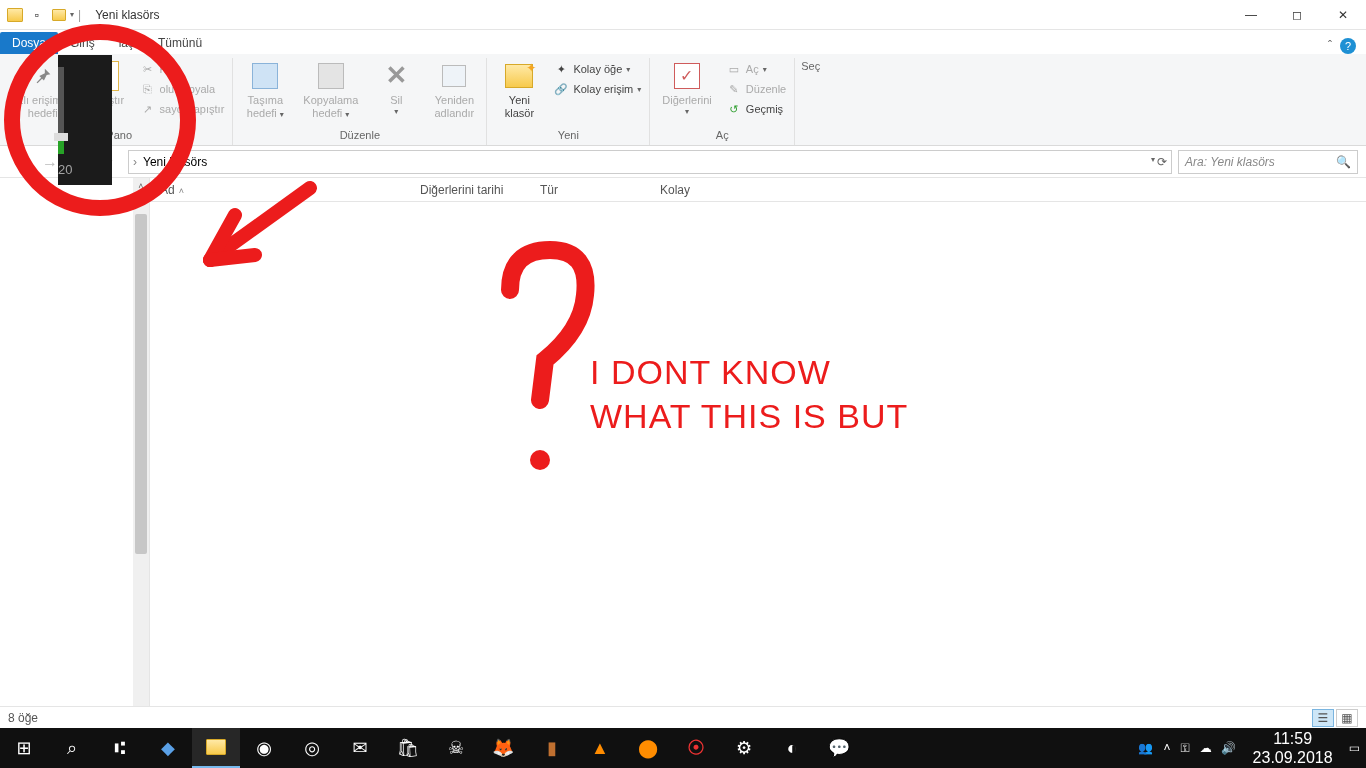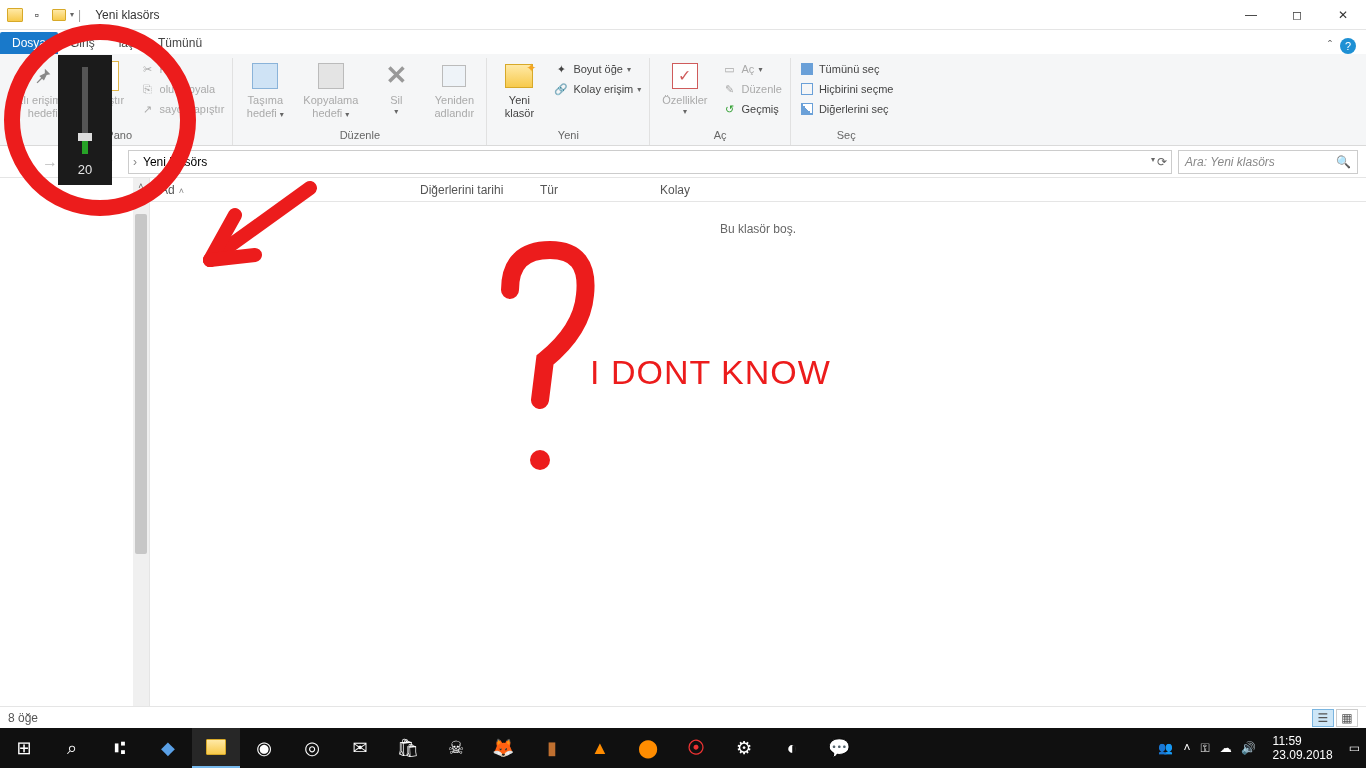--- a/index.html
+++ b/index.html
@@ -76,24 +76,24 @@
 .statusbar { position:absolute; left:0; right:0; bottom:40px; height:22px; border-top:1px solid #e5e5e5; display:flex; align-items:center; padding:0 8px; font-size:12px; color:#555; background:#fff; }
 .statusbar .views { margin-left:auto; display:flex; gap:2px; }
 .viewbtn { width:22px; height:18px; border:1px solid #ccc; display:flex; align-items:center; justify-content:center; }
 .viewbtn.active { background:#cde6f7; border-color:#7ab5e0; }
 
 
 .taskbar { position:absolute; left:0; right:0; bottom:0; height:40px; background:#101010; display:flex; align-items:center; color:#fff; }
 .tbtn { width:48px; height:40px; display:flex; align-items:center; justify-content:center; font-size:18px; }
 .tbtn.active { background:#272727; border-bottom:2px solid #76b9ed; }
 .tray { margin-left:auto; display:flex; align-items:center; padding-right:6px; gap:10px; font-size:12px; }
-.clock { text-align:left; line-height:1.2; font-size:12px; padding:0 6px; }
-
-
-.vol-overlay { position:absolute; left:58px; top:55px; width:54px; height:130px; background:#1b1b1b; color:#e5e5e5; display:flex; flex-direction:column; align-items:center; padding:8px 0; z-index:50; }
+.clock { text-align:center; line-height:1.2; font-size:16px; padding:0 6px; }
+
+
+.vol-overlay { position:absolute; left:58px; top:55px; width:54px; height:130px; background:#1b1b1b; color:#a3a3a3; display:flex; flex-direction:column; align-items:flex-start; padding:8px 0; z-index:50; }
 .vol-track { width:6px; flex:1; background:#555; position:relative; margin:4px 0; }
 .vol-fill { position:absolute; bottom:0; left:0; right:0; height:20%; background:#27a327; }
 .vol-thumb { position:absolute; bottom:calc(20% - 4px); left:-4px; width:14px; height:8px; background:#ddd; }
 .vol-num { font-size:13px; margin-top:4px; }
 
 
 .anno { position:absolute; inset:0; pointer-events:none; z-index:60;border-radius:27px; }
 .anno svg { width:100%; height:100%; }
 .anno-text { position:absolute; left:590px; top:350px; color:#ec1c1c; font-family:Impact,"Arial Black",sans-serif; font-size:34px; line-height:1.3; letter-spacing:1px; }
 
@@ -209,40 +209,40 @@
       <div class="bigbtn">
         <div class="ico">
             <div class="ico-newfolder"></div>
           </div>
         <span>Yeni</span>
         <span>klasör</span>
       </div>
       <div class="smallstack">
         <div class="smallbtn">
             <span class="sico">✦</span>
-            <span>Boyut öğe</span> 
+            <span>Kolay öğe</span> 
             <span class="chev">▾</span>
           </div>
         <div class="smallbtn">
             <span class="sico">🔗</span>
             <span>Kolay erişim</span> 
             <span class="chev">▾</span>
           </div>
       </div>
     </div>
     <div class="group-label">Yeni</div>
   </div>
 
   <div class="group">
     <div class="group-body">
       <div class="bigbtn disabled">
         <div class="ico">
             <div class="ico-props"></div>
           </div>
-        <span>Özellikler</span>
+        <span>Diğerlerini</span>
         <span class="chev">▾</span>
       </div>
       <div class="smallstack">
         <div class="smallbtn disabled">
             <span class="sico">▭</span>
             <span>Aç</span> 
             <span class="chev">▾</span>
           </div>
         <div class="smallbtn disabled">
             <span class="sico">✎</span>
@@ -251,42 +251,20 @@
         <div class="smallbtn">
             <span class="sico" style="color:#2e9e2e">↺</span>
             <span>Geçmiş</span>
           </div>
       </div>
     </div>
     <div class="group-label">Aç</div>
   </div>
 
   <div class="group">
-    <div class="group-body">
-      <div class="smallstack">
-        <div class="smallbtn">
-            <span class="sico">
-              <span class="chk" style="background:#6aa0d8"></span>
-            </span>
-            <span>Tümünü seç</span>
-          </div>
-        <div class="smallbtn">
-            <span class="sico">
-              <span class="chk"></span>
-            </span>
-            <span>Hiçbirini seçme</span>
-          </div>
-        <div class="smallbtn">
-            <span class="sico">
-              <span class="chk" style="background:linear-gradient(45deg,#6aa0d8 50%,#fff 50%)"></span>
-            </span>
-            <span>Diğerlerini seç</span>
-          </div>
-      </div>
-    </div>
     <div class="group-label">Seç</div>
   </div>
 </div>
 
 <div class="navrow">
   <div class="navarrow">←</div>
   <div class="navarrow">→</div>
   <div class="navarrow" style="font-size:10px">▾</div>
   <div class="navarrow enabled">↑</div>
   <div class="addr">
@@ -310,21 +288,20 @@
         <div class="thumb"></div>
       </div>
   </div>
   <div class="filepane">
     <div class="colhead">
       <div class="col" style="width:260px"><span>Ad</span><span class="sort">˄</span></div>
       <div class="col" style="width:120px"><span>Diğerlerini tarihi</span></div>
       <div class="col" style="width:120px"><span>Tür</span></div>
       <div class="col" style="width:100px"><span>Kolay</span></div>
     </div>
-    <div class="empty">Bu klasör boş.</div>
   </div>
 </div>
 
 <div class="statusbar">
   <span>8 öğe</span>
   <div class="views">
     <div class="viewbtn active">☰</div>
     <div class="viewbtn">▦</div>
   </div>
 </div>
@@ -378,14 +355,15 @@
       <circle cx="100" cy="120" r="88" stroke-width="16"></circle>
       <path d="M 310 188 L 210 260" stroke-width="14"></path>
       <path d="M 210 260 L 235 215" stroke-width="14"></path>
       <path d="M 210 260 L 255 255" stroke-width="14"></path>
       <path d="M 510 290 Q 510 250 550 250 Q 590 250 585 295 Q 582 330 545 360 L 540 400" stroke-width="18"></path>
       <circle cx="540" cy="460" r="10" fill="#ec1c1c" stroke="none"></circle>
     </g>
   </svg>
   <div class="anno-text">
     <div>I DONT KNOW</div>
+    <div>WHAT THIS IS BUT</div>
   </div>
 </div>
 
 </body></html>

